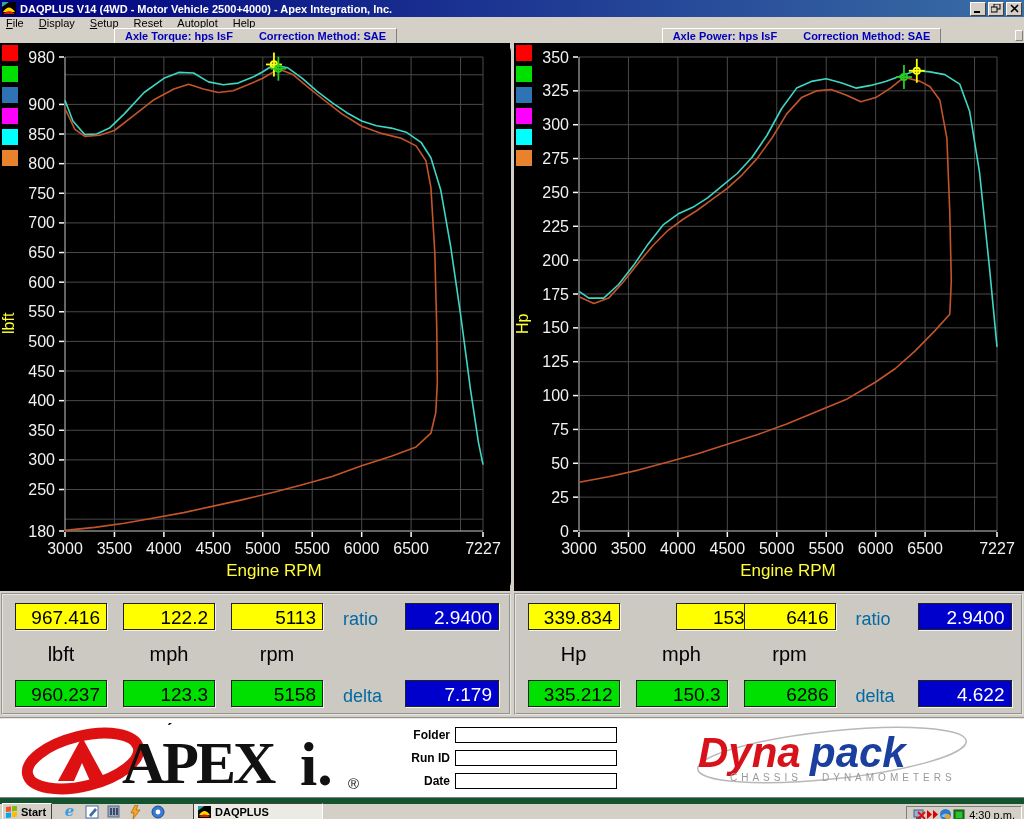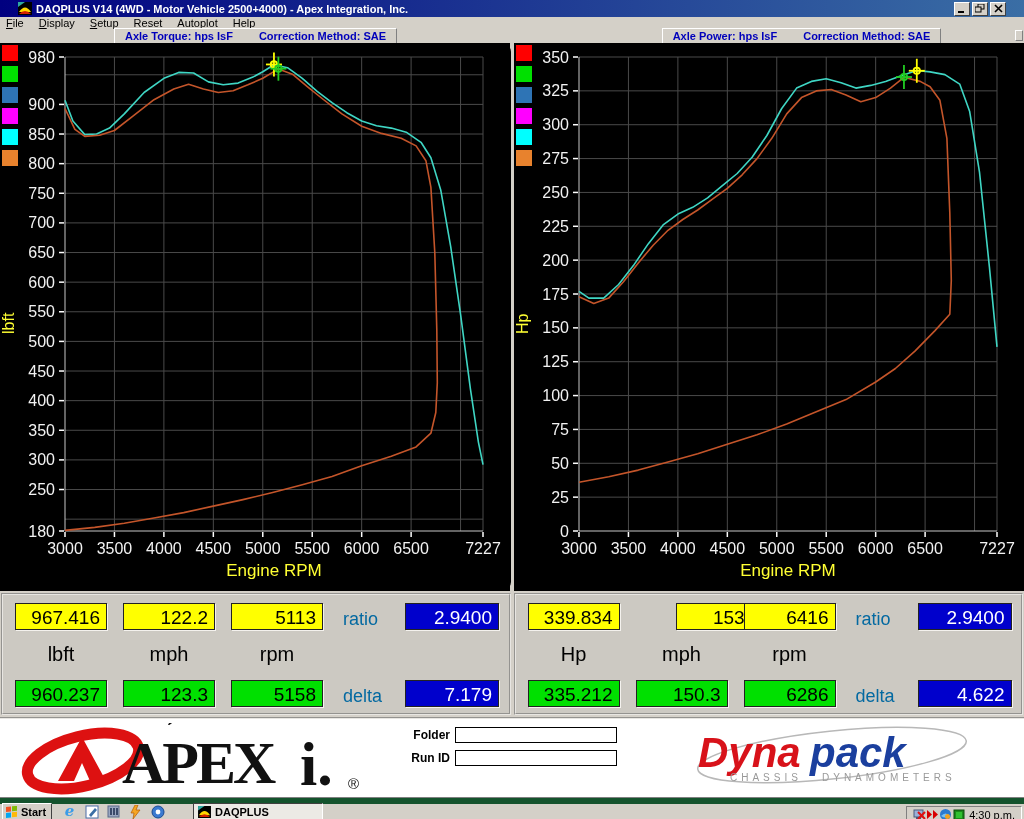--- a/index.html
+++ b/index.html
@@ -2,21 +2,21 @@
 <html><head>
 <meta charset="utf-8">
 <style>
   * { margin:0; padding:0; box-sizing:border-box; }
   html,body { width:1024px; height:819px; overflow:hidden; background:#d4d0c8;
               font-family:"Liberation Sans", sans-serif; }
   .window { width:1024px; height:819px; display:flex; flex-direction:column; background:#d4d0c8; }
 
   
   .titlebar { height:17px; background:linear-gradient(to right,#000080,#3a6ea5);
-              display:flex; align-items:center; padding:0 18px; color:#fff; flex:0 0 auto; }
+              display:flex; align-items:center; padding:0 2px; color:#fff; flex:0 0 auto; }
   .app-icon { width:14px; height:13px; margin-right:4px; flex:0 0 auto; }
   .title-text { font-size:11px; font-weight:bold; flex:1 1 auto; white-space:nowrap; overflow:hidden; }
   .win-btns { display:flex; gap:2px; }
   .win-btn { width:16px; height:14px; background:#d4d0c8; border:1px solid;
              border-color:#fff #404040 #404040 #fff; display:flex; align-items:center; justify-content:center; }
 
   
   .menubar { height:12px; display:flex; align-items:center; gap:0; padding-left:6px;
              font-size:11px; color:#000; flex:0 0 auto; }
   .menu-item { padding:0 7px 0 0; margin-right:8px; cursor:default; }
@@ -391,20 +391,24 @@
 
     <div class="form-block">
       <div class="form-row">
         <span class="form-label">Folder</span>
         <input class="form-input" value="" style="">
       </div>
       <div class="form-row">
         <span class="form-label">Run ID</span>
         <input class="form-input" value="" style="">
       </div>
+      <div class="form-row">
+        <span class="form-label">Date</span>
+        <input class="form-input" value="" style="">
+      </div>
     </div>
 
     <svg class="dynapack-logo" width="280" height="68" viewBox="0 0 280 68">
       <g transform="rotate(-6 140 30)">
         <ellipse cx="140" cy="30" rx="135" ry="24" fill="none" stroke="#b8b8b8" stroke-width="1.5"></ellipse>
       </g>
       <text x="6" y="42" font-family="Liberation Sans, sans-serif" font-weight="bold" font-style="italic" font-size="42" fill="#d8121a">Dyna</text>
       <text x="118" y="42" font-family="Liberation Sans, sans-serif" font-weight="bold" font-style="italic" font-size="42" fill="#1b3f9e">pack</text>
       <text x="38" y="56" font-family="Liberation Sans, sans-serif" font-size="10" letter-spacing="4" fill="#999">CHASSIS</text>
       <text x="130" y="56" font-family="Liberation Sans, sans-serif" font-size="10" letter-spacing="4" fill="#999">DYNAMOMETERS</text>

